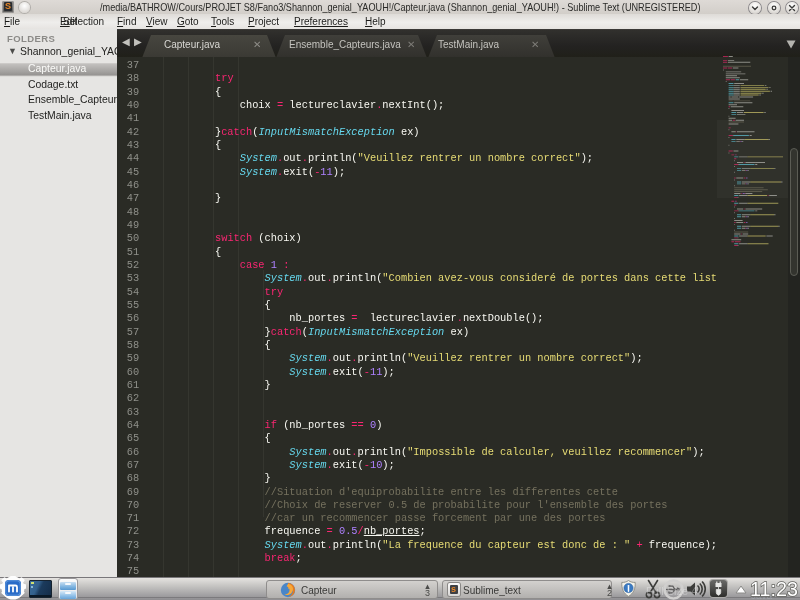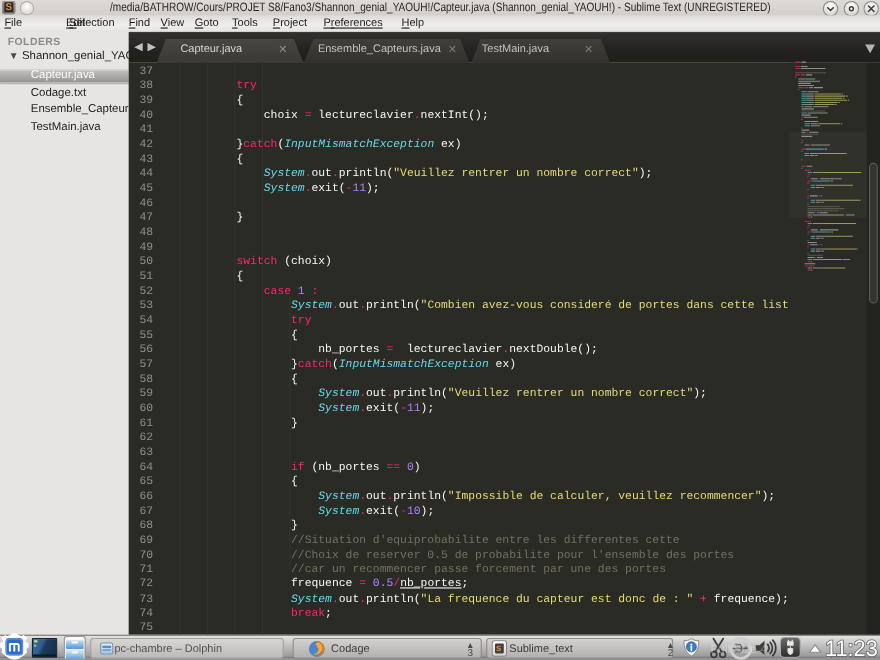--- a/index.html
+++ b/index.html
@@ -273,36 +273,28 @@
 
     <div class="ticon" style="left:58px; top:0px; width:20px; height:22px; border:1px solid #9a989a; border-radius:3px;
          background:linear-gradient(#fbfbfb,#e4e4e6);"></div>
     <div class="ticon" style="left:60px; top:4px; width:16px; height:8px; border-radius:1px;
          background:linear-gradient(#c8dff2,#7fb4e0 60%,#5898d0);"></div>
     <div class="ticon" style="left:60px; top:13px; width:16px; height:8px; border-radius:1px;
          background:linear-gradient(#d8eaf8,#90c0e8 60%,#68a4d8);"></div>
     <div class="ticon" style="left:65px; top:5px; width:6px; height:2px; background:#f4f8fc; border-radius:1px;"></div>
     <div class="ticon" style="left:65px; top:14px; width:6px; height:2px; background:#f4f8fc; border-radius:1px;"></div>
 
-    <div class="tbtn" style="left:82px; width:176px; border-color:#a3a19e;
-         background:linear-gradient(#d8d6d3,#bcbab8);">
-      <div class="ticon" style="left:8px; top:3px; width:12px; height:11px; border:1px solid #7a98b8; border-radius:2px;
-           background:linear-gradient(#e8f0f8,#a8c8e8);"></div>
-      <div class="ticon" style="left:10px; top:6px; width:8px; height:2px; background:#5888c0;"></div>
-      <div class="ticon" style="left:10px; top:9px; width:8px; height:2px; background:#7aa8d8;"></div>
-      <span style="position:absolute; left:21px; top:4px; color:#52514e; font-size:10px;">pc-chambre – Dolphin</span>
-    </div>
 
     <div class="tbtn" style="left:266px; width:172px;">
       <svg class="ticon" style="left:13px; top:1px;" width="16" height="16" viewBox="0 0 16 16">
         <circle cx="8" cy="8" r="7.2" fill="#4a86c8"></circle>
         <path d="M8 1 a7 7 0 0 1 7 7 a7 7 0 0 1 -7 7 c3 -1 5 -3.4 5 -6.5 c0 -1 -.3 -1.8 -.8 -2.5 l-1.4 .4 l.6 -1.6 c-.8 -1 -2 -1.6 -3.4 -1.8 z" fill="#e87c1e"></path>
         <path d="M8 2 c2.8 0 5 2.2 5 5 c0 3 -2.2 5.4 -5 6 c-1.4 .3 -2.8 0 -3.8 -.8 c1.2 .4 2.6 .2 3.6 -.6 c1.6 -1.2 2.2 -3.2 1.4 -5 l-1.2 .2 l.4 -1.4 c-.4 -.6 -1 -1 -1.8 -1.2 z" fill="#f8a838"></path>
       </svg>
-      <span style="position:absolute; left:34px; top:4px; font-size:10px;">Codage</span>
+      <span style="position:absolute; left:34px; top:4px; font-size:10px;">Capteur</span>
       <div class="spin" style="left:158px; top:2px;">▴<br>3</div>
     </div>
 
     <div class="tbtn" style="left:442px; width:170px;">
       <div class="ticon" style="left:5px; top:2px; width:12px; height:13px; border-radius:2px;
            background:linear-gradient(#fbfaf9,#d8d6d4); box-shadow:0 0 0 1px #8a8886;"></div>
       <div class="ticon" style="left:7px; top:4px; width:8px; height:9px; background:#3e4044; border-radius:1px;"></div>
       <div class="ticon" style="left:8px; top:2.5px; width:6px; height:10px; font-size:9px; font-weight:bold; color:#e8882a;">s</div>
       <span style="position:absolute; left:20px; top:4px; font-size:10px;">Sublime_text</span>
       <div class="spin" style="left:164px; top:2px;">▴<br>2</div>

